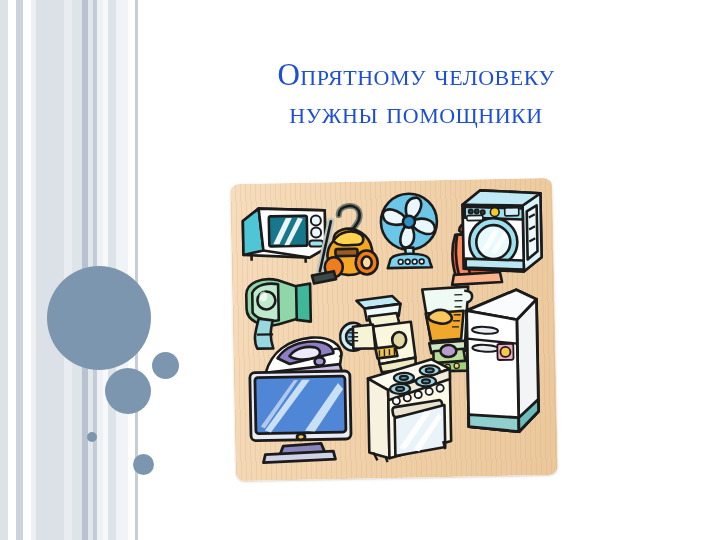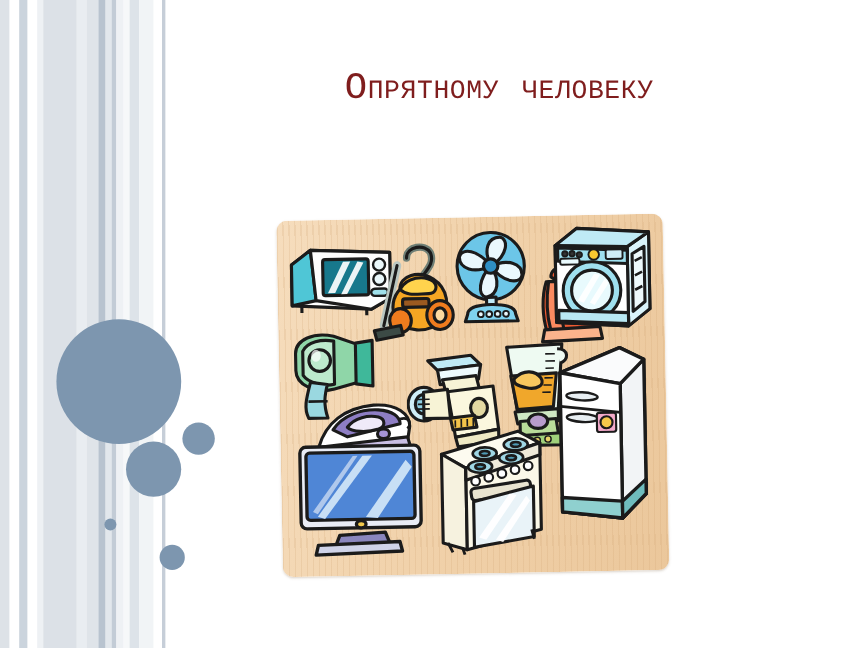--- a/index.html
+++ b/index.html
@@ -15,22 +15,22 @@
 
   
   .circle{position:absolute;border-radius:50%;}
 
   
   .title-box{
     position:absolute;left:186px;top:56px;width:460px;height:96px;
     display:flex;flex-direction:column;justify-content:flex-start;align-items:center;
   }
   .title-line{
-    font-family:Liberation Mono, monospace;
-    font-size:31px;line-height:38px;color:#7f1d1d;
+    font-family:Liberation Serif, serif;
+    font-size:31px;line-height:38px;color:#1d4ed8;
     font-variant:small-caps;letter-spacing:.5px;white-space:nowrap;
     font-weight:400;
   }
 
   
   .board-wrap{position:absolute;left:231px;top:178px;width:330px;height:305px;}
   .board{
     position:absolute;left:2px;top:3px;width:322px;height:297px;
     background:
       repeating-linear-gradient(90deg,
@@ -73,20 +73,21 @@
   <div>
     <div class="circle" style="left:47px;top:266px;width:104px;height:104px;background:#7d96af;"></div>
     <div class="circle" style="left:105px;top:368px;width:46px;height:46px;background:#7d96af;"></div>
     <div class="circle" style="left:152px;top:352px;width:27px;height:27px;background:#7d96af;"></div>
     <div class="circle" style="left:87px;top:432px;width:10px;height:10px;background:#7d96af;"></div>
     <div class="circle" style="left:133px;top:454px;width:21px;height:21px;background:#7d96af;"></div>
   </div>
 
   <div class="title-box">
     <div class="title-line">Опрятному человеку</div>
+    <div class="title-line">нужны помощники</div>
   </div>
 
   <div class="board-wrap">
     <div class="board"></div>
 
     <div class="items">
 
       <svg class="it" style="left:10px;top:22px;" width="90" height="62" viewBox="0 0 90 62">
         <g stroke="#1b1b1b" stroke-width="2.6" stroke-linejoin="round">
           <path d="M4 18 L20 6 L86 9 L86 47 L70 56 L4 52 Z" fill="#ffffff"></path>

